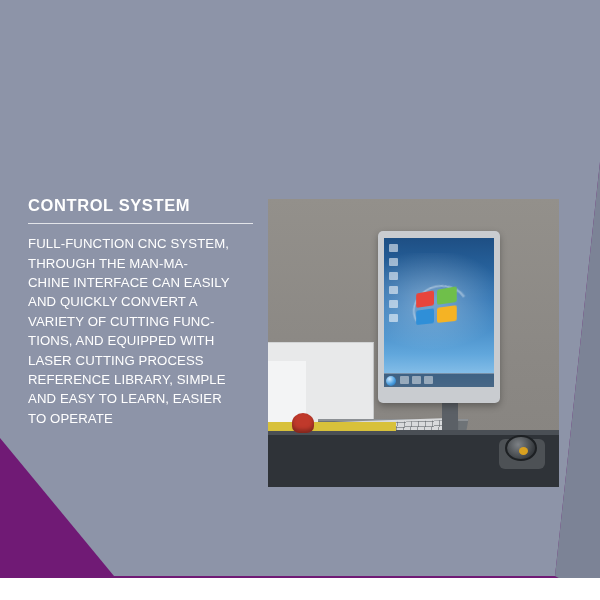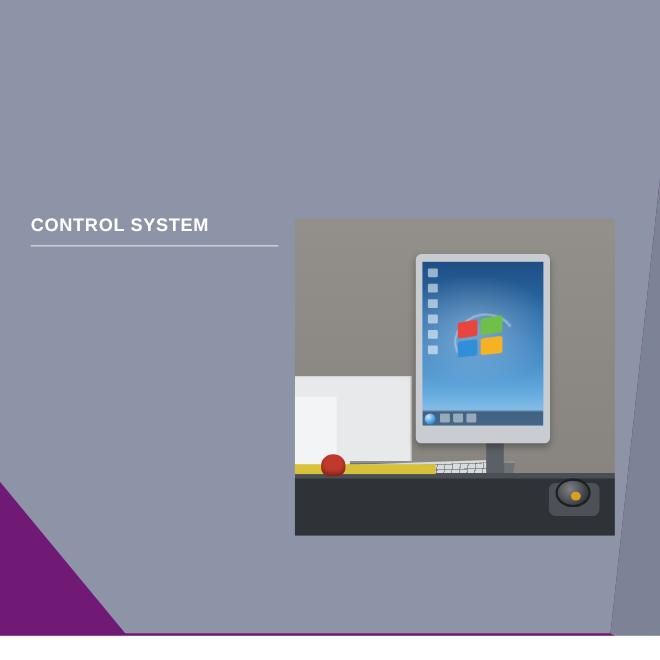--- a/index.html
+++ b/index.html
@@ -330,20 +330,30 @@
 <body>
 
 <div class="slide">
 
   <div class="panel-bg"></div>
   <div class="panel-shade"></div>
 
   <div class="text-block">
     <h1 class="title">CONTROL SYSTEM</h1>
     <div class="title-rule"></div>
+    <p class="body-text">FULL-FUNCTION CNC SYSTEM,
+THROUGH THE MAN-MA-
+CHINE INTERFACE CAN EASILY
+AND QUICKLY CONVERT A
+VARIETY OF CUTTING FUNC-
+TIONS,  AND EQUIPPED WITH
+LASER CUTTING PROCESS
+REFERENCE LIBRARY, SIMPLE
+AND EASY TO LEARN, EASIER
+TO OPERATE</p>
   </div>
 
   <div class="photo">
     <div class="photo-bg"></div>
 
     <div class="machine-left"></div>
     <div class="machine-left-2"></div>
 
     <div class="tray"></div>
     <div class="keyboard"></div>

